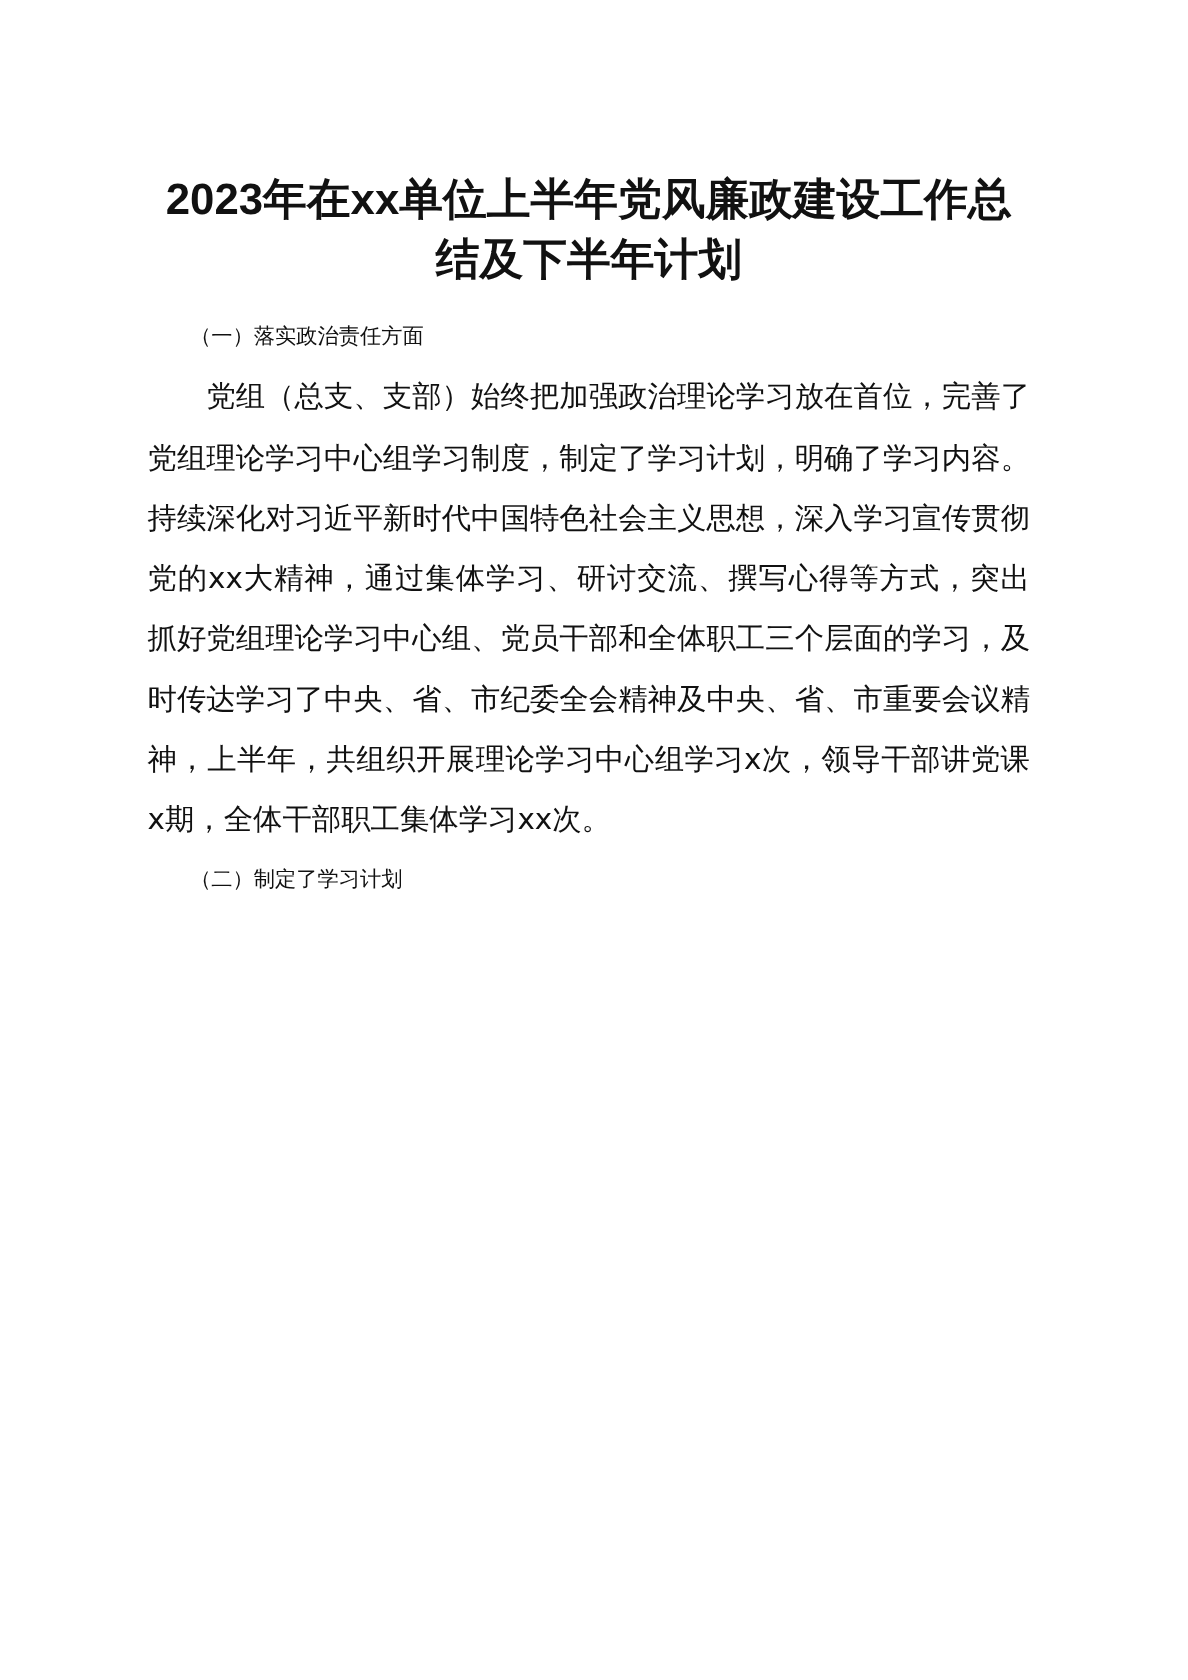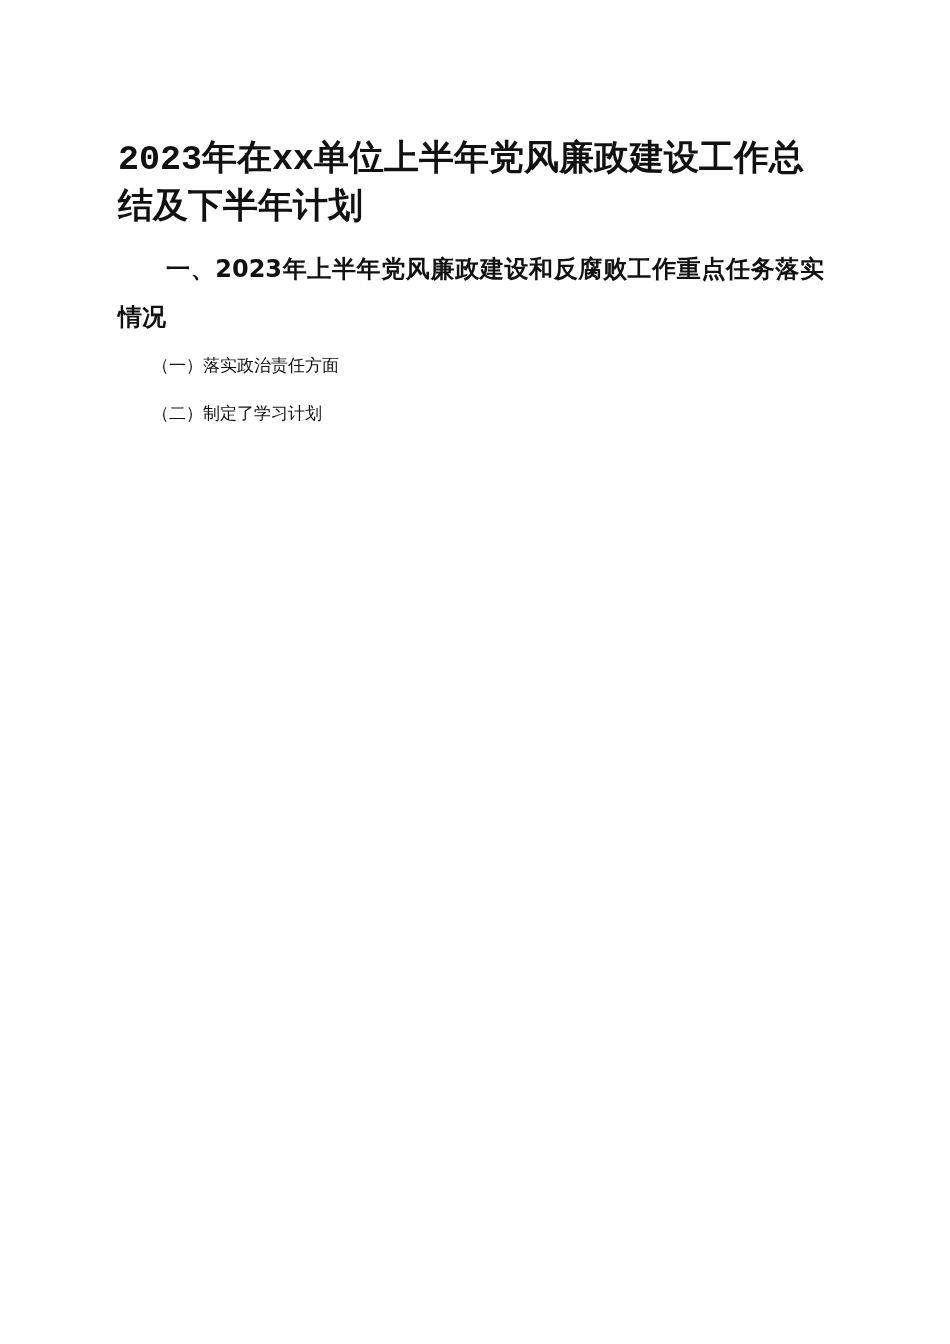--- a/index.html
+++ b/index.html
@@ -19,22 +19,22 @@
     left: 118px;
     top: 0;
     width: 706px;
   }
   .title {
     margin: 0;
     position: absolute;
     top: 136px;
     left: 0;
     width: 706px;
-    text-align: left;
-    font-family: Liberation Mono, monospace;
+    text-align: center;
+    font-family: Liberation Sans, sans-serif;
     font-weight: bold;
     font-size: 35px;
     line-height: 48px;
     letter-spacing: 0px;
   }
   .body {
     position: absolute;
     top: 245px;
     left: 0;
     width: 706px;
@@ -63,17 +63,17 @@
     font-size: 17px;
   }
 </style>
 </head>
 <body>
 
 <div class="page">
   <h1 class="title">2023年在xx单位上半年党风廉政建设工作总结及下半年计划</h1>
 
   <div class="body">
-    <p class="h1">一、2023年上半年党风廉政建设和反腐败工作重点任务落实情况</p>
     <p class="h2">（一）落实政治责任方面</p>
+    <p class="para">党组（总支、支部）始终把加强政治理论学习放在首位，完善了党组理论学习中心组学习制度，制定了学习计划，明确了学习内容。持续深化对习近平新时代中国特色社会主义思想，深入学习宣传贯彻党的xx大精神，通过集体学习、研讨交流、撰写心得等方式，突出抓好党组理论学习中心组、党员干部和全体职工三个层面的学习，及时传达学习了中央、省、市纪委全会精神及中央、省、市重要会议精神，上半年，共组织开展理论学习中心组学习x次，领导干部讲党课x期，全体干部职工集体学习xx次。</p>
     <p class="h2">（二）制定了学习计划</p>
   </div>
 </div>
 
 </body></html>

